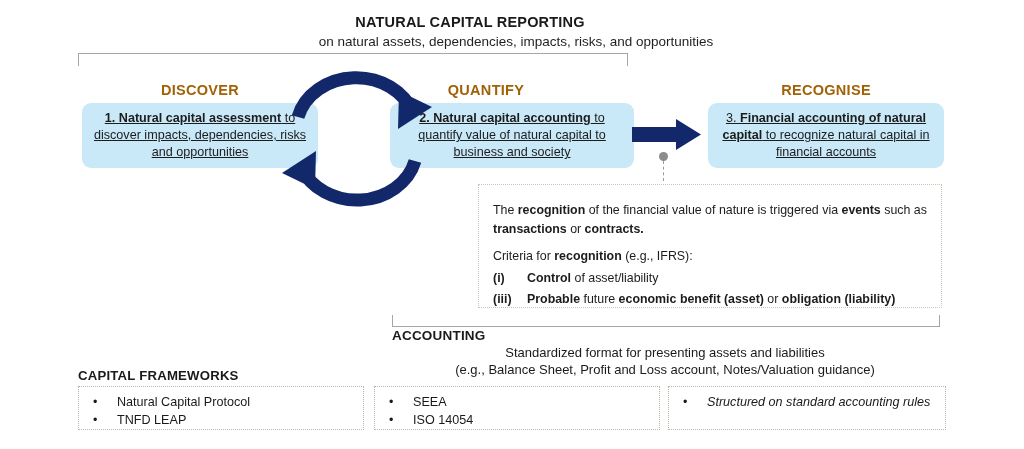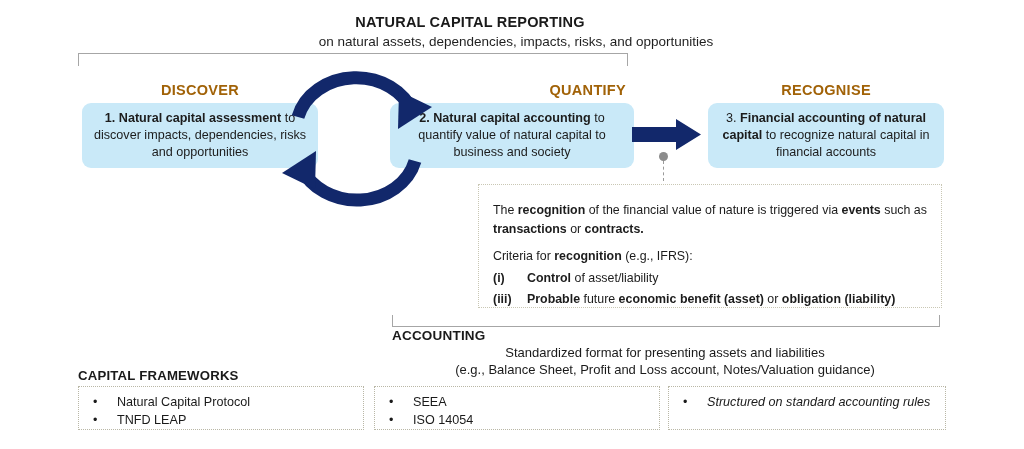--- a/index.html
+++ b/index.html
@@ -52,36 +52,37 @@
 
   
   .stage-heading {
     font-size: 14.5px;
     font-weight: bold;
     text-align: center;
     letter-spacing: .3px;
     color: #a16207;
   }
   #heading-discover  { left: 82px;  top: 82px; width: 236px; }
-  #heading-quantify  { left: 390px; top: 82px; width: 236px; text-align: right; }
+  #heading-quantify  { left: 368px; top: 82px; width: 236px; }
   #heading-recognise { left: 708px; top: 82px; width: 236px; }
 
   
   .stage-box {
     background: #c9e9f8;
     border-radius: 9px;
     box-sizing: border-box;
     display: flex;
     align-items: center;
     justify-content: center;
     text-align: center;
     font-size: 12.6px;
     line-height: 1.35;
     padding: 22px 10px;
     color: #1c1c1c;
+    text-decoration: underline;
   }
   #box-discover  { left: 82px;  top: 103px; width: 236px; height: 65px; }
   #box-quantify  { left: 390px; top: 103px; width: 244px; height: 65px; }
   #box-recognise { left: 708px; top: 103px; width: 236px; height: 65px; }
   .stage-box b { font-weight: bold; }
 
   
   #cycle-arrows { left: 282px; top: 55px; width: 150px; height: 170px; }
 
   

